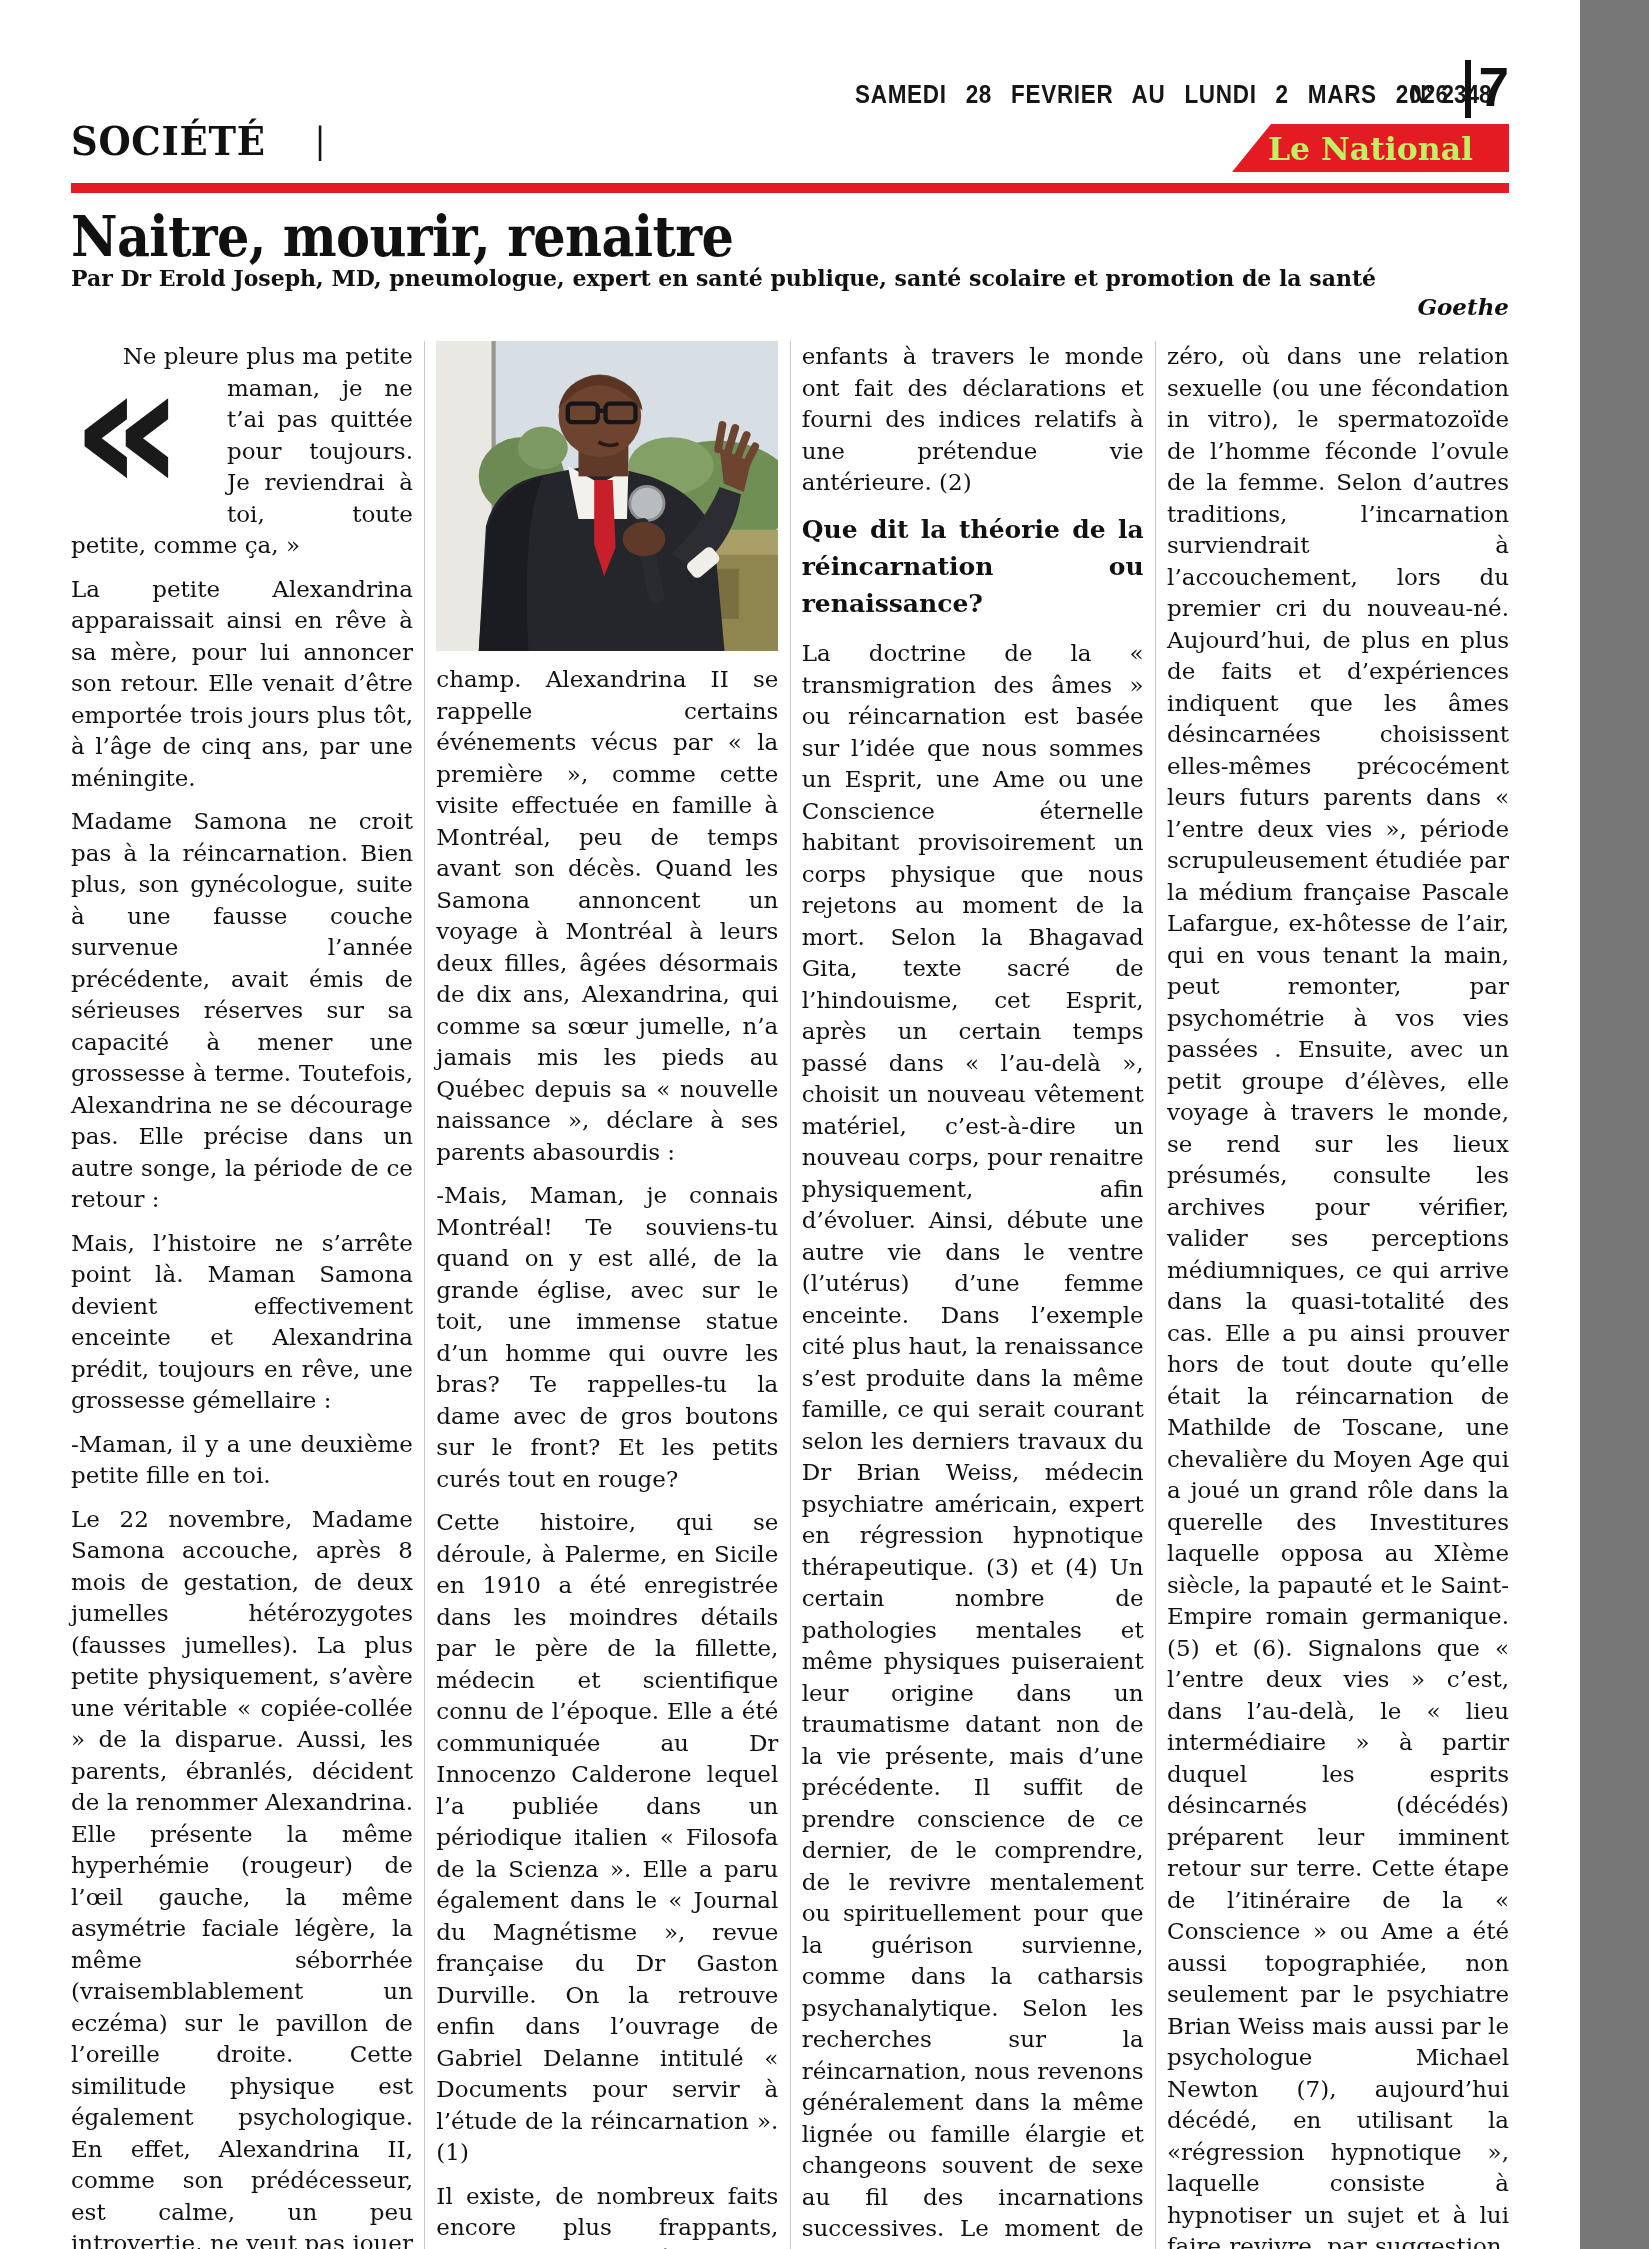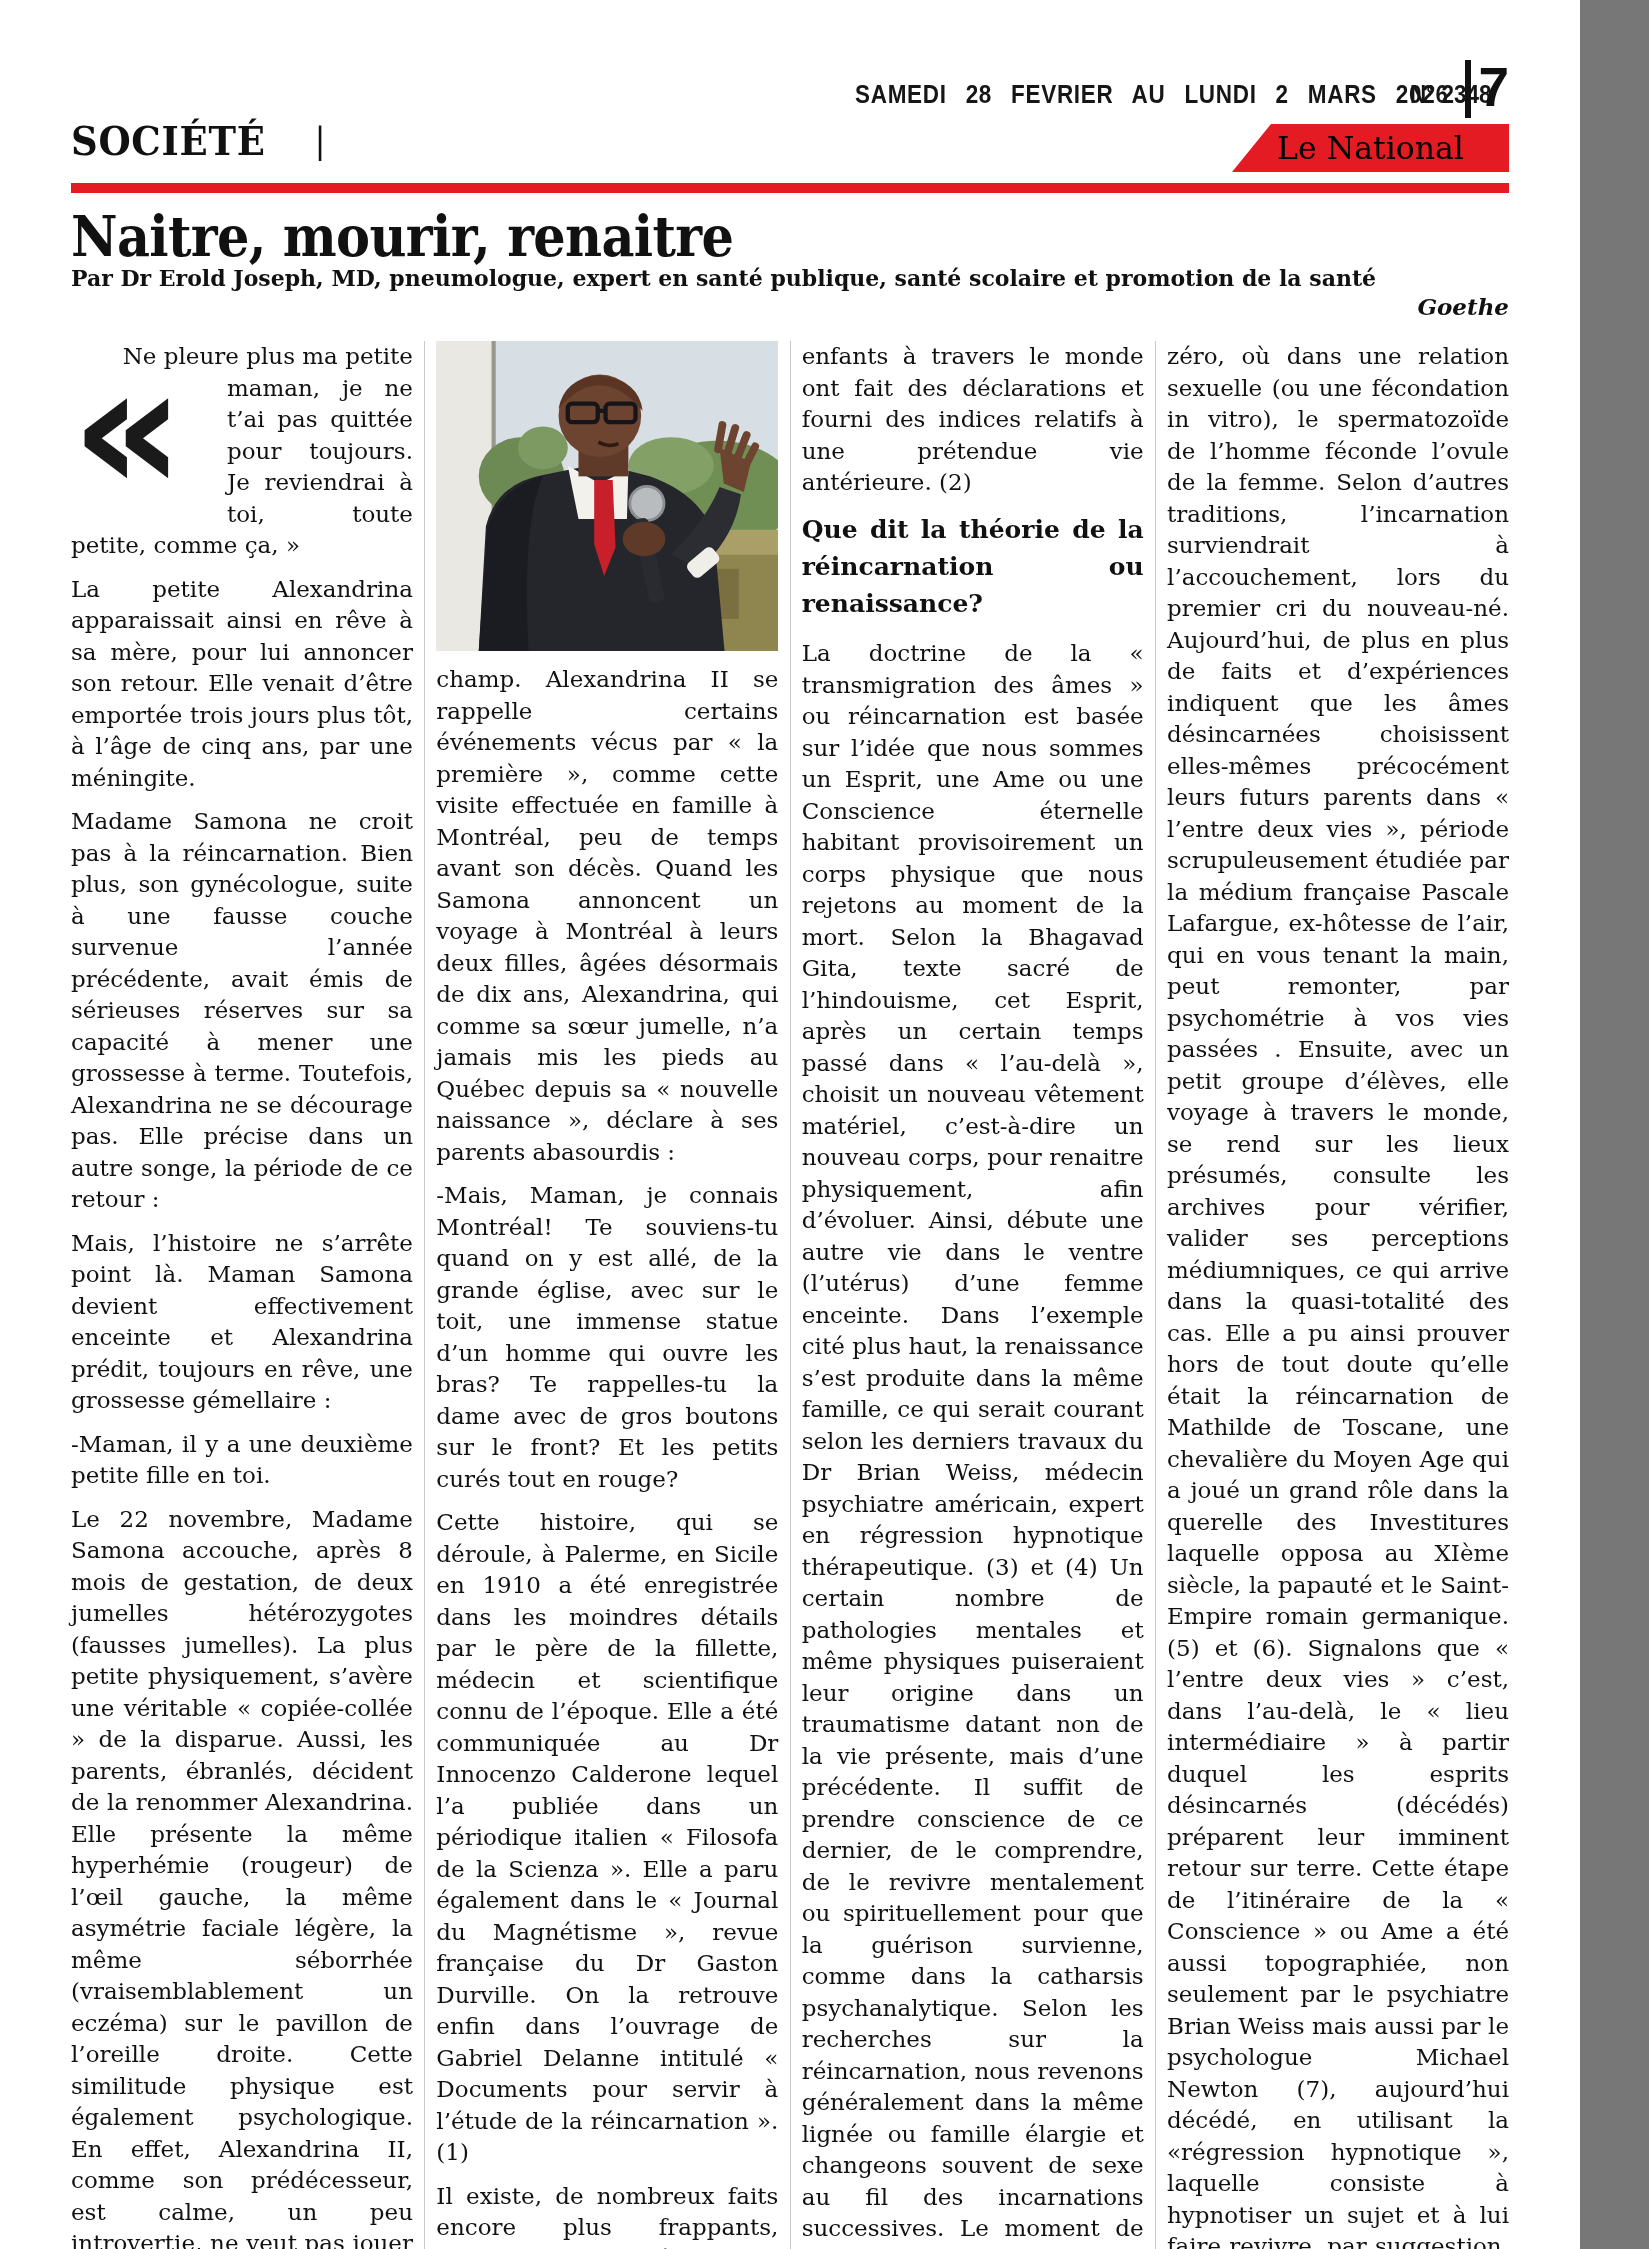--- a/index.html
+++ b/index.html
@@ -10,21 +10,21 @@
             font-weight:bold;font-size:22.5px;letter-spacing:0.7px;word-spacing:12px;color:#161616;
             transform:scaleY(1.12);transform-origin:top left;}
   .issue-no{position:absolute;top:81px;left:1410px;font-family:"Liberation Sans",sans-serif;
             font-weight:bold;font-size:22.5px;color:#161616;transform:scaleY(1.12);transform-origin:top left;}
   .pagenum-wrap{position:absolute;top:60px;right:71px;display:flex;align-items:flex-start;}
   .pagenum-bar{width:6px;height:58px;background:#111;margin-right:7.5px;}
   .pagenum{font-family:"Liberation Sans",sans-serif;font-weight:bold;font-size:55px;line-height:55px;color:#111;}
   .brand-banner{position:absolute;top:124px;right:71px;width:277px;height:48px;
                 display:flex;align-items:center;justify-content:center;
                 clip-path:polygon(39px 0,100% 0,100% 100%,0 100%);}
-  .brand-banner span{color:#000000;font-family:"DejaVu Serif",serif;font-weight:normal;font-size:31.5px;}
+  .brand-banner span{color:#bef264;font-family:"DejaVu Serif",serif;font-weight:bold;font-size:31.5px;}
   .kicker{position:absolute;top:118px;left:71px;font-weight:bold;font-size:37px;letter-spacing:0.7px;
           transform:scaleY(1.05);transform-origin:top left;}
   .kicker .divider{font-weight:normal;margin-left:49px;font-size:33px;position:relative;top:-2.2px;}
   .red-rule{position:absolute;top:183px;left:71px;right:71px;height:9.7px;}
   
   .content{position:absolute;left:71px;right:71px;top:204px;}
   .title{font-size:51px;font-weight:bold;letter-spacing:-0.7px;margin:0;transform:scaleY(1.08);transform-origin:top left;}
   .byline{font-size:22px;font-weight:bold;margin-top:1px;}
   .epigraph{font-size:25px;font-weight:bold;font-style:italic;margin-top:22.5px;line-height:1.55;text-align:justify;}
   .attribution{font-size:23px;font-weight:bold;font-style:italic;text-align:right;margin-top:2px;}

